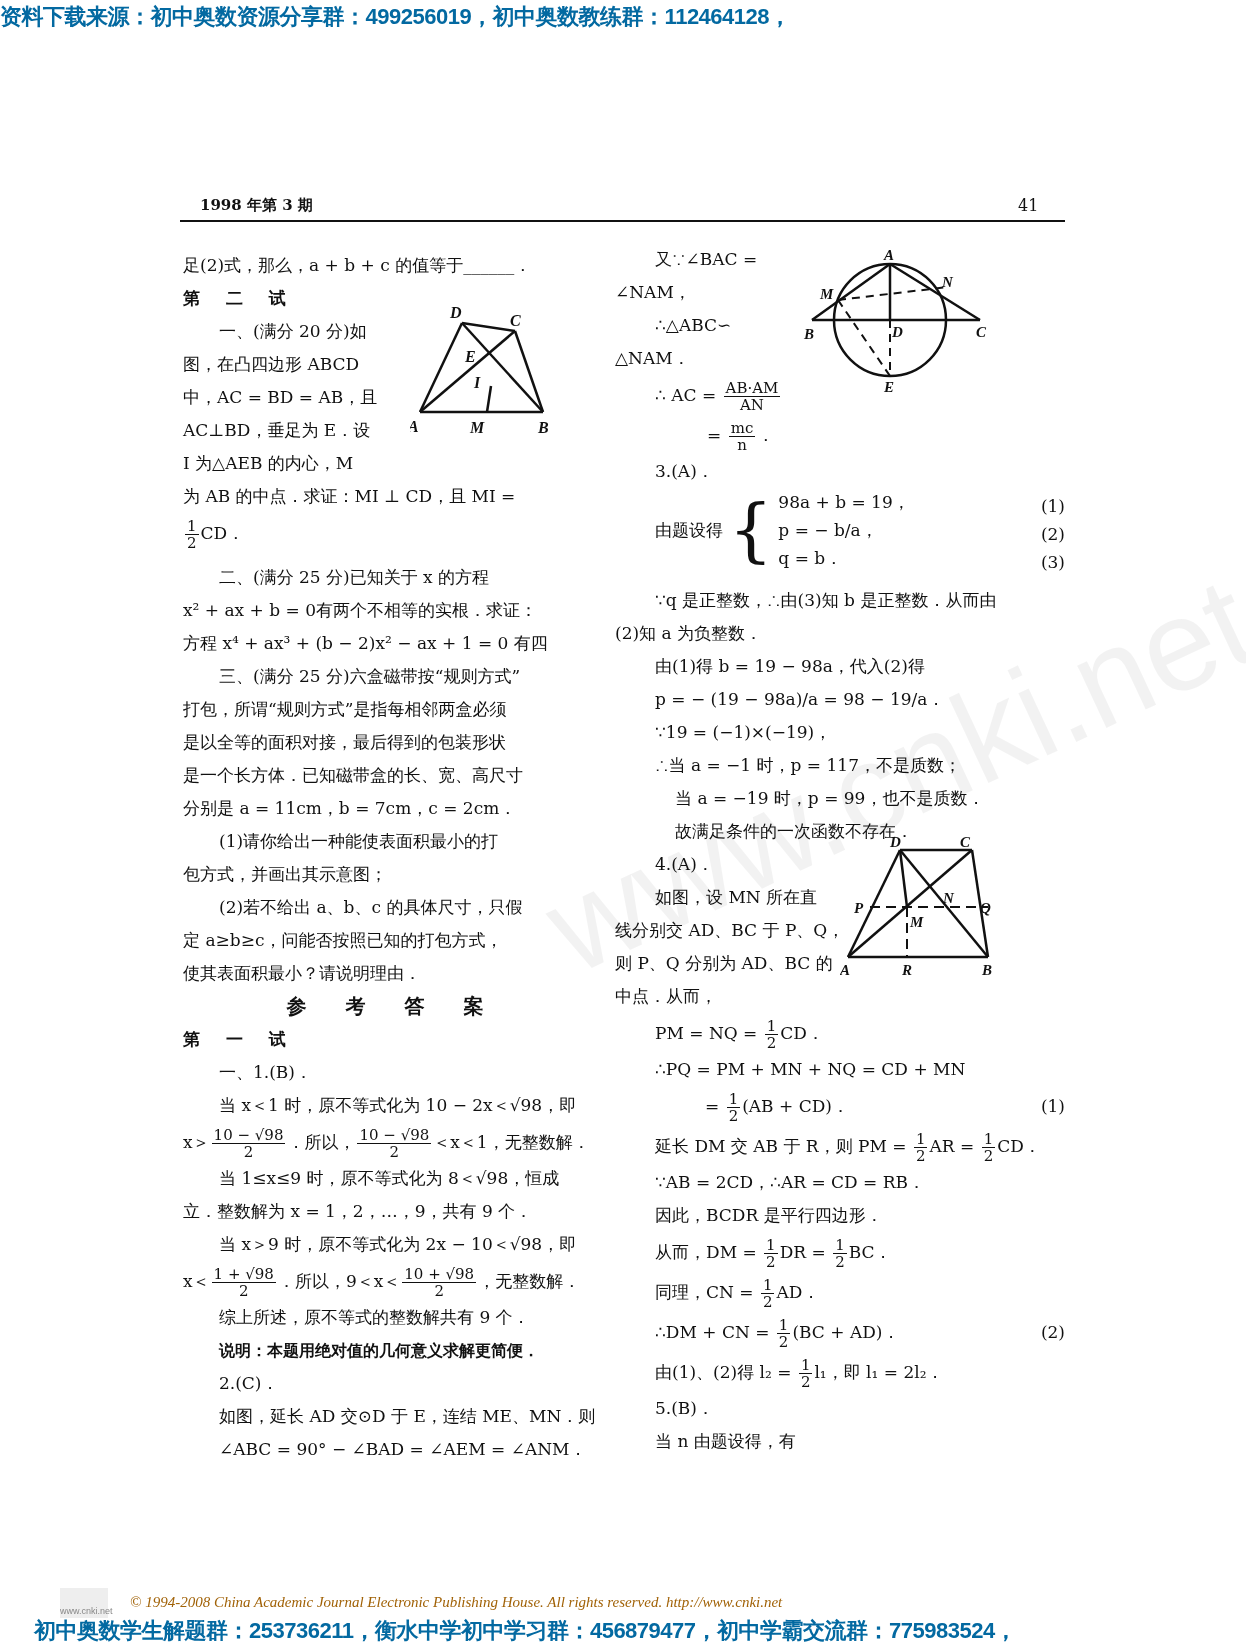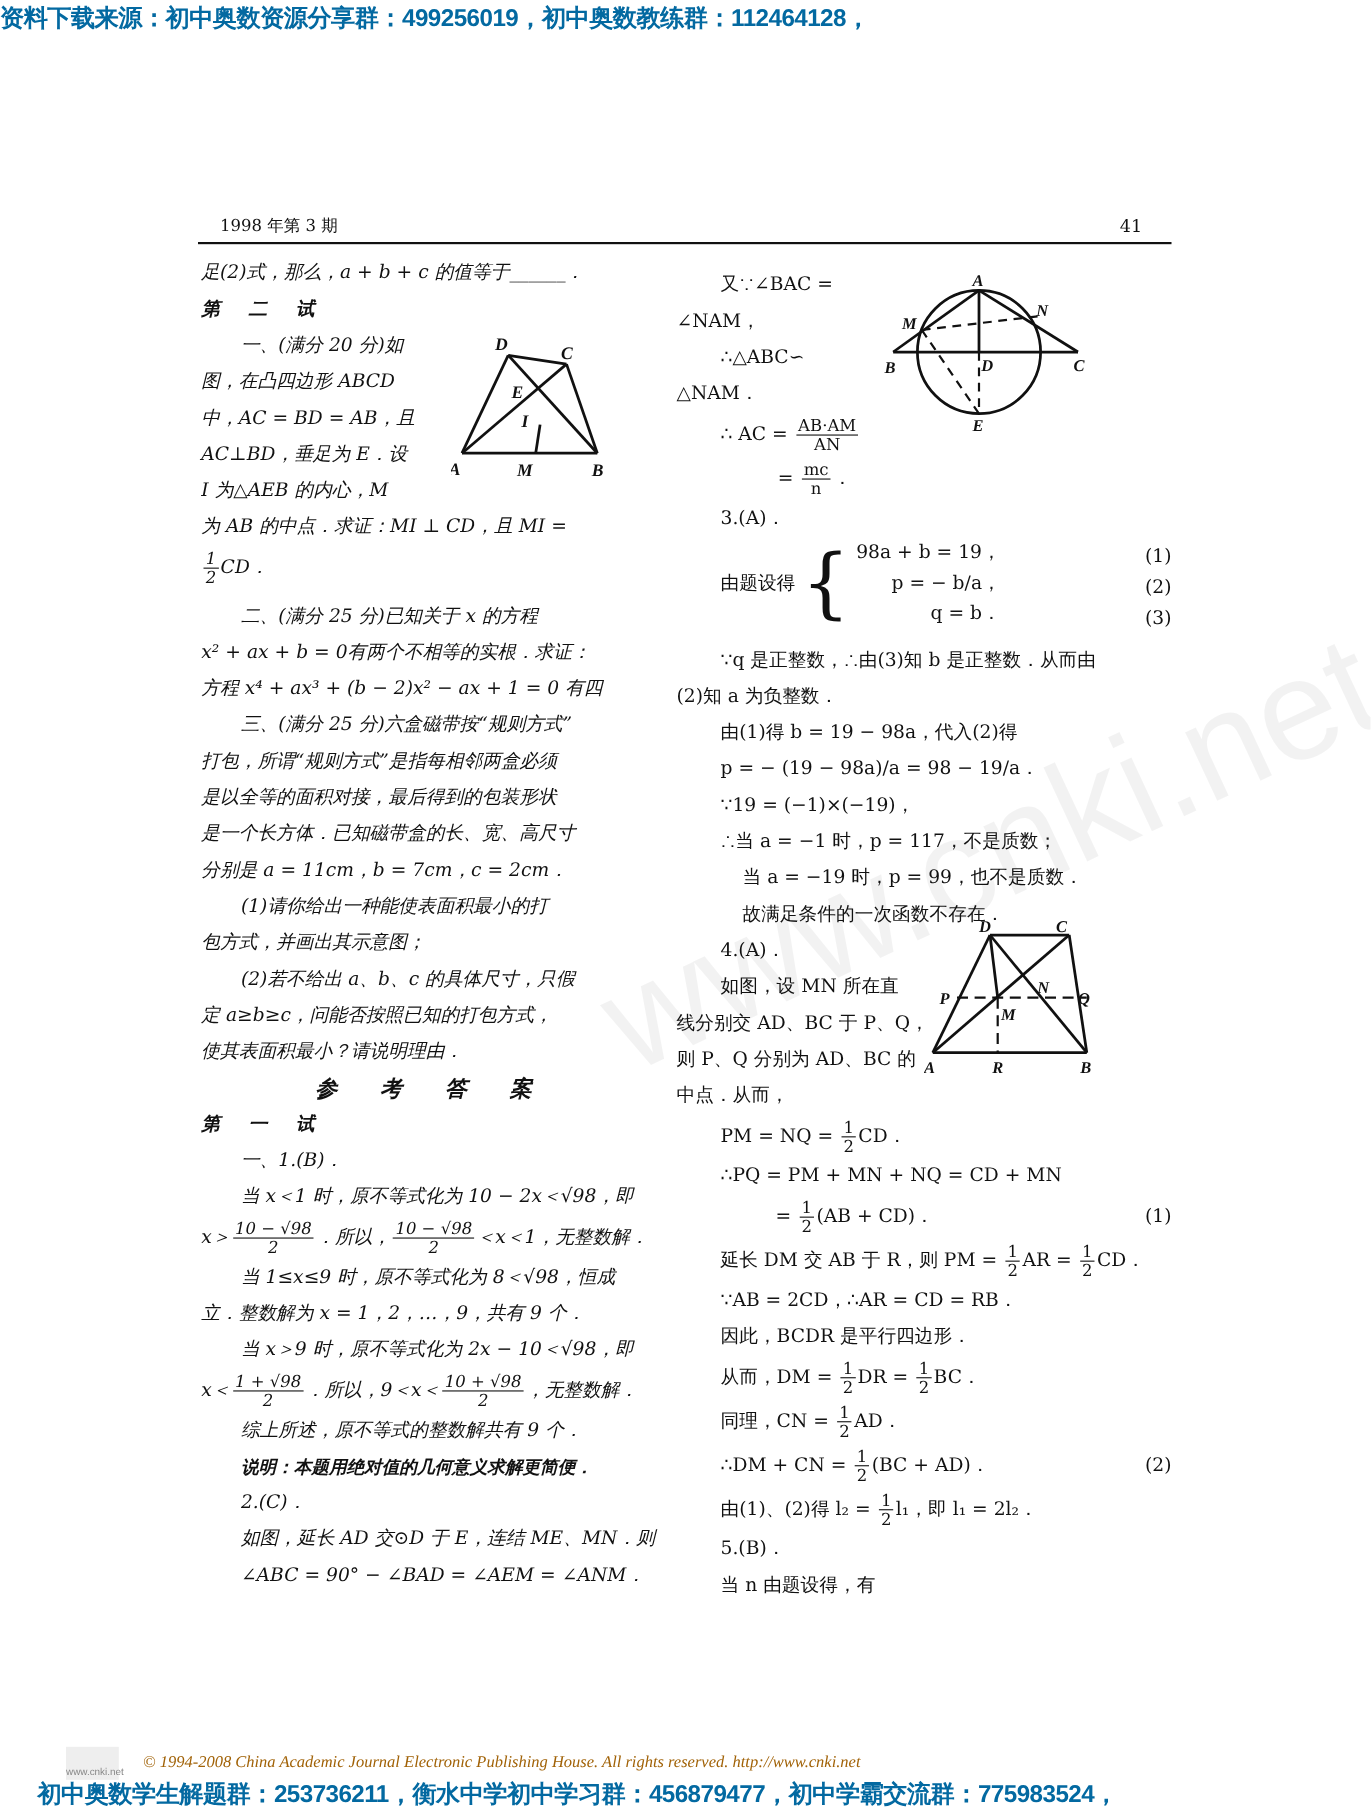--- a/index.html
+++ b/index.html
@@ -2,44 +2,44 @@
 <html><head>
 <meta charset="utf-8">
 <style>
   html, body { margin:0; padding:0; background:#ffffff; }
   body { width:1246px; height:1646px; position:relative; overflow:hidden;
          font-family:"DejaVu Serif", serif; color:#111; }
   .banner { position:absolute; left:0; font-family:"Liberation Sans", sans-serif; font-weight:bold;
             color:#0369a1; font-size:22px; white-space:nowrap; letter-spacing:-0.5px; }
   .banner.top { top:2px; }
   .banner.bottom { top:1616px;padding-left:34px; }
-  .running-head { position:absolute; top:196px; left:200px; font-size:15px; font-weight:normal; }
+  .running-head { position:absolute; top:196px; left:200px; font-size:15px; font-weight:bold; }
   .page-num { position:absolute; top:196px; left:1018px; font-size:16px; }
   .rule { position:absolute; top:220px; left:180px; width:885px; height:2px; background:#111; }
   .col { position:absolute; font-size:17px; line-height:33px; }
-  .col.left { left:183px; top:232px; width:420px;font-style:italic; }
+  .col.left { left:183px; top:249px; width:420px; }
   .col.right { left:645px; top:243px; width:420px; }
   .line { white-space:nowrap; height:33px; }
   .ind { padding-left:36px; }
   .sec-title { text-align:left; font-weight:bold; letter-spacing:10px; font-family:"DejaVu Sans", sans-serif; }
   .ref-title { text-align:center; font-weight:900; font-size:20px; letter-spacing:16px; font-family:"DejaVu Sans", sans-serif; }
   .frac { display:inline-block; vertical-align:middle; text-align:center; font-size:15px; line-height:16px; margin:0 2px; }
   .frac .n { display:block; border-bottom:1px solid #111; padding:0 2px; }
   .frac .d { display:block; padding:0 2px; }
   .eqno { position:absolute; right:0; }
   .tall { height:40px; line-height:40px; }
   .diagram { position:absolute; }
   .footer-copy { position:absolute; top:1594px; left:130px; font-family:"Liberation Serif", serif;
                  font-style:italic; font-size:15px; color:#a16207; white-space:nowrap; }
   .cnki-logo { position:absolute; top:1588px; left:60px; width:48px; height:30px; background:#eeeeee;
                font-size:9px; color:#888; text-align:center; line-height:46px; font-family:"Liberation Sans", sans-serif; }
   .watermark { position:absolute; left:520px; top:700px; font-family:"Liberation Sans", sans-serif;
                font-size:130px; color:rgba(0,0,0,0.05); transform:rotate(-25deg); white-space:nowrap; }
   .brace { font-size:70px; line-height:70px; vertical-align:middle; font-family:"DejaVu Serif", serif; font-weight:100; }
-  .sys { display:inline-block; vertical-align:middle; line-height:28px;text-align:right; }
+  .sys { display:inline-block; vertical-align:middle; line-height:28px; }
 </style>
 </head>
 <body>
 
 <div class="banner top">资料下载来源：初中奥数资源分享群：499256019，初中奥数教练群：112464128，</div>
 
 <div class="watermark">www.cnki.net</div>
 
 <div class="running-head">1998 年第 3 期</div>
 <div class="page-num">41</div>

